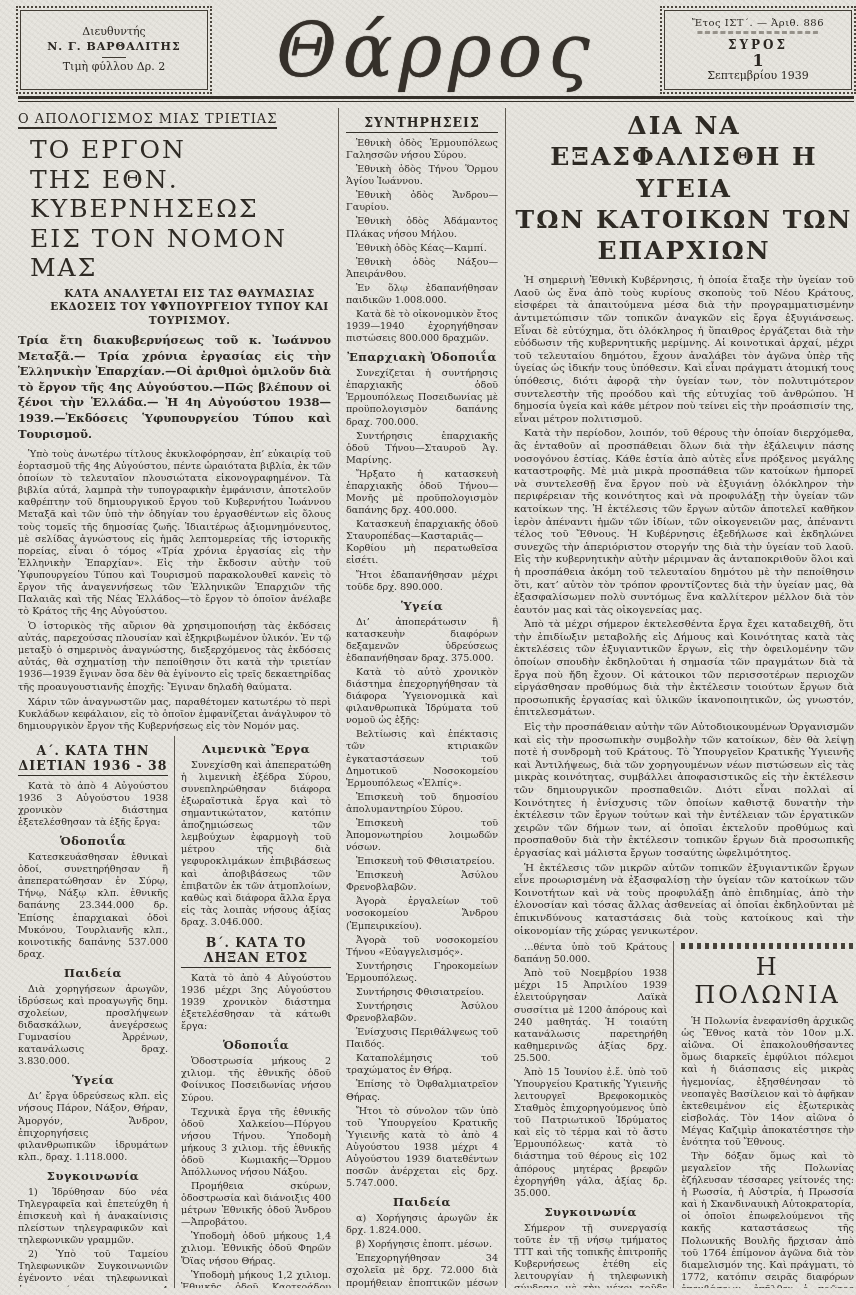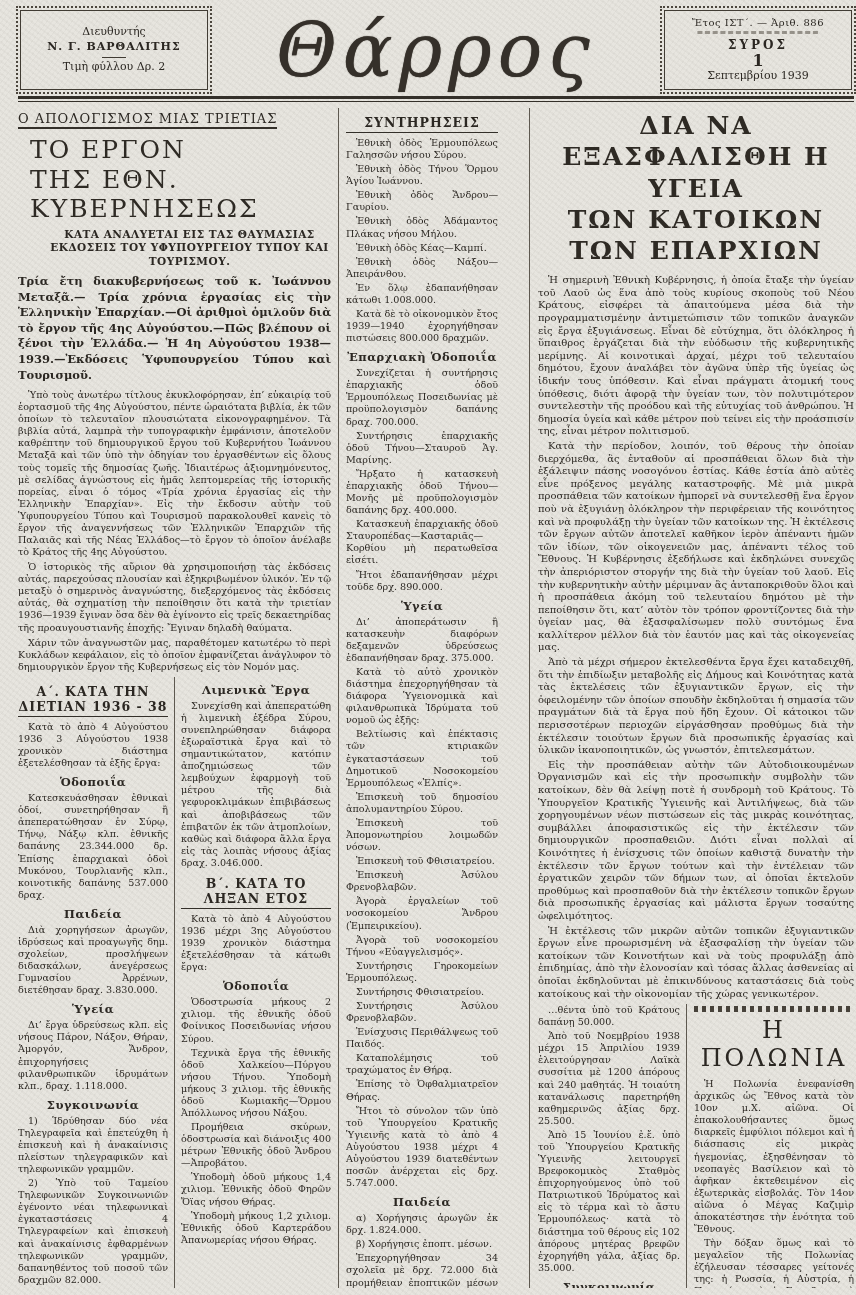--- a/index.html
+++ b/index.html
@@ -39,21 +39,21 @@
   .issue-line{font-size:10px;letter-spacing:0.5px;}
   .ornament-row{font-size:8px;letter-spacing:1px;color:#4c463d;line-height:8px;}
   .issue-place{font-weight:bold;letter-spacing:3px;font-size:12px;}
   .issue-day{font-weight:bold;font-size:16px;line-height:16px;}
   .issue-date{font-size:11px;}
   .mast-rule{border-top:3px solid #332f29;border-bottom:1px solid #332f29;height:2px;margin:2px 0 6px 0;}
   
   .content{display:flex;height:1180px;overflow:hidden;}
   .sectionA{width:313px;flex:0 0 auto;padding-right:7px;}
   .sectionB{width:152px;flex:0 0 auto;border-left:1px solid #5d584f;padding:0 7px;}
-  .sectionC{flex:1 1 auto;border-left:1px solid #5d584f;padding-left:8px;margin-left:24px;}
+  .sectionC{flex:1 1 auto;border-left:1px solid #5d584f;padding-left:8px;}
   .kicker{font-weight:normal;font-size:13px;letter-spacing:1px;border-bottom:2px solid #332f29;display:inline-block;padding-bottom:1px;}
   .headlineA{font-weight:normal;font-size:25px;line-height:1.18;letter-spacing:2px;margin:6px 0 4px 12px;color:#2e2a24;}
   .deck{font-weight:bold;font-size:10.5px;line-height:1.3;text-align:center;letter-spacing:0.5px;margin:4px 0 6px 30px;}
   .lead{font-weight:bold;font-size:11.5px;line-height:1.35;text-align:justify;margin:4px 0 6px 0;}
   .intro .para{margin:0 0 3px 0;}
   .twocol{display:flex;margin-top:4px;}
   .colL{width:50%;padding-right:6px;}
   .colR{width:50%;border-left:1px solid #5d584f;padding-left:6px;}
   .para{font-size:9.6px;line-height:1.26;text-align:justify;text-indent:10px;margin:0 0 2px 0;}
   .col-head{font-weight:bold;font-size:12.5px;text-align:center;letter-spacing:1px;margin:7px 0 4px 0;border-bottom:1px solid #332f29;padding-bottom:2px;}
@@ -90,36 +90,37 @@
   </div>
   <div class="mast-rule"></div>
 
   <div class="content">
 
     <div class="sectionA">
       <div class="kicker">Ο ΑΠΟΛΟΓΙΣΜΟΣ ΜΙΑΣ ΤΡΙΕΤΙΑΣ</div>
       <div class="headlineA">
         <div>ΤΟ ΕΡΓΟΝ</div>
         <div>ΤΗΣ ΕΘΝ. ΚΥΒΕΡΝΗΣΕΩΣ</div>
+        <div>ΕΙΣ ΤΟΝ ΝΟΜΟΝ ΜΑΣ</div>
       </div>
       <div class="deck">ΚΑΤΑ ΑΝΑΛΥΕΤΑΙ ΕΙΣ ΤΑΣ ΘΑΥΜΑΣΙΑΣ ΕΚΔΟΣΕΙΣ ΤΟΥ ΥΦΥΠΟΥΡΓΕΙΟΥ ΤΥΠΟΥ ΚΑΙ ΤΟΥΡΙΣΜΟΥ.</div>
       <div class="lead">Τρία ἔτη διακυβερνήσεως τοῦ κ. Ἰωάννου Μεταξᾶ.— Τρία χρόνια ἐργασίας εἰς τὴν Ἑλληνικὴν Ἐπαρχίαν.—Οἱ ἀριθμοὶ ὁμιλοῦν διὰ τὸ ἔργον τῆς 4ης Αὐγούστου.—Πῶς βλέπουν οἱ ξένοι τὴν Ἑλλάδα.— Ἡ 4η Αὐγούστου 1938—1939.—Ἐκδόσεις Ὑφυπουργείου Τύπου καὶ Τουρισμοῦ.</div>
       <div class="intro">
           <div class="para">Ὑπὸ τοὺς ἀνωτέρω τίτλους ἐκυκλοφόρησαν, ἐπ’ εὐκαιρίᾳ τοῦ ἑορτασμοῦ τῆς 4ης Αὐγούστου, πέντε ὡραιότατα βιβλία, ἐκ τῶν ὁποίων τὸ τελευταῖον πλουσιώτατα εἰκονογραφημένον. Τὰ βιβλία αὐτά, λαμπρὰ τὴν τυπογραφικὴν ἐμφάνισιν, ἀποτελοῦν καθρέπτην τοῦ δημιουργικοῦ ἔργου τοῦ Κυβερνήτου Ἰωάννου Μεταξᾶ καὶ τῶν ὑπὸ τὴν ὁδηγίαν του ἐργασθέντων εἰς ὅλους τοὺς τομεῖς τῆς δημοσίας ζωῆς. Ἰδιαιτέρως ἀξιομνημόνευτος, μὲ σελίδας ἀγνώστους εἰς ἡμᾶς λεπτομερείας τῆς ἱστορικῆς πορείας, εἶναι ὁ τόμος «Τρία χρόνια ἐργασίας εἰς τὴν Ἑλληνικὴν Ἐπαρχίαν». Εἰς τὴν ἔκδοσιν αὐτὴν τοῦ Ὑφυπουργείου Τύπου καὶ Τουρισμοῦ παρακολουθεῖ κανεὶς τὸ ἔργον τῆς ἀναγεννήσεως τῶν Ἑλληνικῶν Ἐπαρχιῶν τῆς Παλαιᾶς καὶ τῆς Νέας Ἑλλάδος—τὸ ἔργον τὸ ὁποῖον ἀνέλαβε τὸ Κράτος τῆς 4ης Αὐγούστου.</div>
           <div class="para">Ὁ ἱστορικὸς τῆς αὔριον θὰ χρησιμοποιήσῃ τὰς ἐκδόσεις αὐτάς, παρεχούσας πλουσίαν καὶ ἐξηκριβωμένον ὑλικόν. Ἐν τῷ μεταξὺ ὁ σημερινὸς ἀναγνώστης, διεξερχόμενος τὰς ἐκδόσεις αὐτάς, θὰ σχηματίσῃ τὴν πεποίθησιν ὅτι κατὰ τὴν τριετίαν 1936—1939 ἔγιναν ὅσα δὲν θὰ ἐγίνοντο εἰς τρεῖς δεκαετηρίδας τῆς προαυγουστιανῆς ἐποχῆς: Ἔγιναν δηλαδὴ θαύματα.</div>
           <div class="para">Χάριν τῶν ἀναγνωστῶν μας, παραθέτομεν κατωτέρω τὸ περὶ Κυκλάδων κεφάλαιον, εἰς τὸ ὁποῖον ἐμφανίζεται ἀνάγλυφον τὸ δημιουργικὸν ἔργον τῆς Κυβερνήσεως εἰς τὸν Νομόν μας.</div>
         </div>
       <div class="twocol">
         <div class="colL">
             <div class="col-head">Α΄. ΚΑΤΑ ΤΗΝ ΔΙΕΤΙΑΝ 1936 - 38</div>
             <div class="para">Κατὰ τὸ ἀπὸ 4 Αὐγούστου 1936  3 Αὐγούστου 1938 χρονικὸν διάστημα ἐξετελέσθησαν τὰ ἑξῆς ἔργα:</div>
             <div class="sub-head">Ὁδοποιΐα</div>
             <div class="para">Κατεσκευάσθησαν ἐθνικαὶ ὁδοί, συνετηρήθησαν ἢ ἀπεπερατώθησαν ἐν Σύρῳ, Τήνῳ, Νάξῳ κλπ. ἐθνικῆς δαπάνης 23.344.000 δρ. Ἐπίσης ἐπαρχιακαὶ ὁδοὶ Μυκόνου, Τουρλιανῆς κλπ., κοινοτικῆς δαπάνης 537.000 δραχ.</div>
             <div class="sub-head">Παιδεία</div>
-            <div class="para">Διὰ χορηγήσεων ἀρωγῶν, ἱδρύσεως καὶ προαγωγῆς δημ. σχολείων, προσλήψεων διδασκάλων, ἀνεγέρσεως Γυμνασίου Ἀρρένων, διετέθησαν δραχ. 3.830.000.</div>
+            <div class="para">Διὰ χορηγήσεων ἀρωγῶν, ἱδρύσεως καὶ προαγωγῆς δημ. σχολείων, προσλήψεων διδασκάλων, ἀνεγέρσεως Γυμνασίου Ἀρρένων, κατανάλωσις δραχ. 3.830.000.</div>
             <div class="sub-head">Ὑγεία</div>
             <div class="para">Δι’ ἔργα ὑδρεύσεως κλπ. εἰς νήσους Πάρον, Νάξον, Θήραν, Ἀμοργόν, Ἄνδρον, ἐπιχορηγήσεις φιλανθρωπικῶν ἱδρυμάτων κλπ., δραχ. 1.118.000.</div>
             <div class="sub-head">Συγκοινωνία</div>
             <div class="para">1) Ἱδρύθησαν δύο νέα Τηλεγραφεῖα καὶ ἐπετεύχθη ἡ ἐπισκευὴ καὶ ἡ ἀνακαίνισις πλείστων τηλεγραφικῶν καὶ τηλεφωνικῶν γραμμῶν.</div>
             <div class="para">2) Ὑπὸ τοῦ Ταμείου Τηλεφωνικῶν Συγκοινωνιῶν ἐγένοντο νέαι τηλεφωνικαὶ ἐγκαταστάσεις 4 Τηλεγραφείων καὶ ἐπισκευὴ καὶ ἀνακαίνισις ἐφθαρμένων τηλεφωνικῶν γραμμῶν, δαπανηθέντος τοῦ ποσοῦ τῶν δραχμῶν 82.000.</div>
           </div>
         <div class="colR">
             <div class="sub-head">Λιμενικὰ Ἔργα</div>
             <div class="para">Συνεχίσθη καὶ ἀπεπερατώθη ἡ λιμενικὴ ἐξέδρα Σύρου, συνεπληρώθησαν διάφορα ἐξωραϊστικὰ ἔργα καὶ τὸ σημαντικώτατον, κατόπιν ἀποζημιώσεως τῶν λεμβούχων ἐφαρμογὴ τοῦ μέτρου τῆς διὰ γεφυροκλιμάκων ἐπιβιβάσεως καὶ ἀποβιβάσεως τῶν ἐπιβατῶν ἐκ τῶν ἀτμοπλοίων, καθὼς καὶ διάφορα ἄλλα ἔργα εἰς τὰς λοιπὰς νήσους ἀξίας δραχ. 3.046.000.</div>
             <div class="col-head">Β΄. ΚΑΤΑ ΤΟ ΛΗΞΑΝ ΕΤΟΣ</div>
@@ -135,21 +136,21 @@
     </div>
 
     <div class="sectionB">
         <div class="col-head">ΣΥΝΤΗΡΗΣΕΙΣ</div>
         <div class="para">Ἐθνικὴ ὁδὸς Ἑρμουπόλεως Γαλησσῶν νήσου Σύρου.</div>
         <div class="para">Ἐθνικὴ ὁδὸς Τήνου Ὅρμου Ἁγίου Ἰωάννου.</div>
         <div class="para">Ἐθνικὴ ὁδὸς Ἄνδρου—Γαυρίου.</div>
         <div class="para">Ἐθνικὴ ὁδὸς Ἀδάμαντος Πλάκας νήσου Μήλου.</div>
         <div class="para">Ἐθνικὴ ὁδὸς Κέας—Καμπί.</div>
         <div class="para">Ἐθνικὴ ὁδὸς Νάξου—Ἀπειράνθου.</div>
-        <div class="para">Ἐν ὅλῳ ἐδαπανήθησαν κάτωθι 1.008.000.</div>
+        <div class="para">Ἐν ὅλῳ ἐδαπανήθησαν παιδικῶν 1.008.000.</div>
         <div class="para">Κατὰ δὲ τὸ οἰκονομικὸν ἔτος 1939—1940 ἐχορηγήθησαν πιστώσεις 800.000 δραχμῶν.</div>
         <div class="sub-head">Ἐπαρχιακὴ Ὁδοποιΐα</div>
         <div class="para">Συνεχίζεται ἡ συντήρησις ἐπαρχιακῆς ὁδοῦ Ἑρμουπόλεως Ποσειδωνίας μὲ προϋπολογισμὸν δαπάνης δραχ. 700.000.</div>
         <div class="para">Συντήρησις ἐπαρχιακῆς ὁδοῦ Τήνου—Σταυροῦ Ἁγ. Μαρίνης.</div>
         <div class="para">Ἤρξατο ἡ κατασκευὴ ἐπαρχιακῆς ὁδοῦ Τήνου—Μονῆς μὲ προϋπολογισμὸν δαπάνης δρχ. 400.000.</div>
         <div class="para">Κατασκευὴ ἐπαρχιακῆς ὁδοῦ Σταυροπέδας—Κασταριᾶς—Κορθίου μὴ περατωθεῖσα εἰσέτι.</div>
         <div class="para">Ἤτοι ἐδαπανήθησαν μέχρι τοῦδε δρχ. 890.000.</div>
         <div class="sub-head">Ὑγεία</div>
         <div class="para">Δι’ ἀποπεράτωσιν ἢ κατασκευὴν διαφόρων δεξαμενῶν ὑδρεύσεως ἐδαπανήθησαν δραχ. 375.000.</div>
         <div class="para">Κατὰ τὸ αὐτὸ χρονικὸν διάστημα ἐπεχορηγήθησαν τὰ διάφορα Ὑγειονομικὰ καὶ φιλανθρωπικὰ Ἱδρύματα τοῦ νομοῦ ὡς ἑξῆς:</div>

